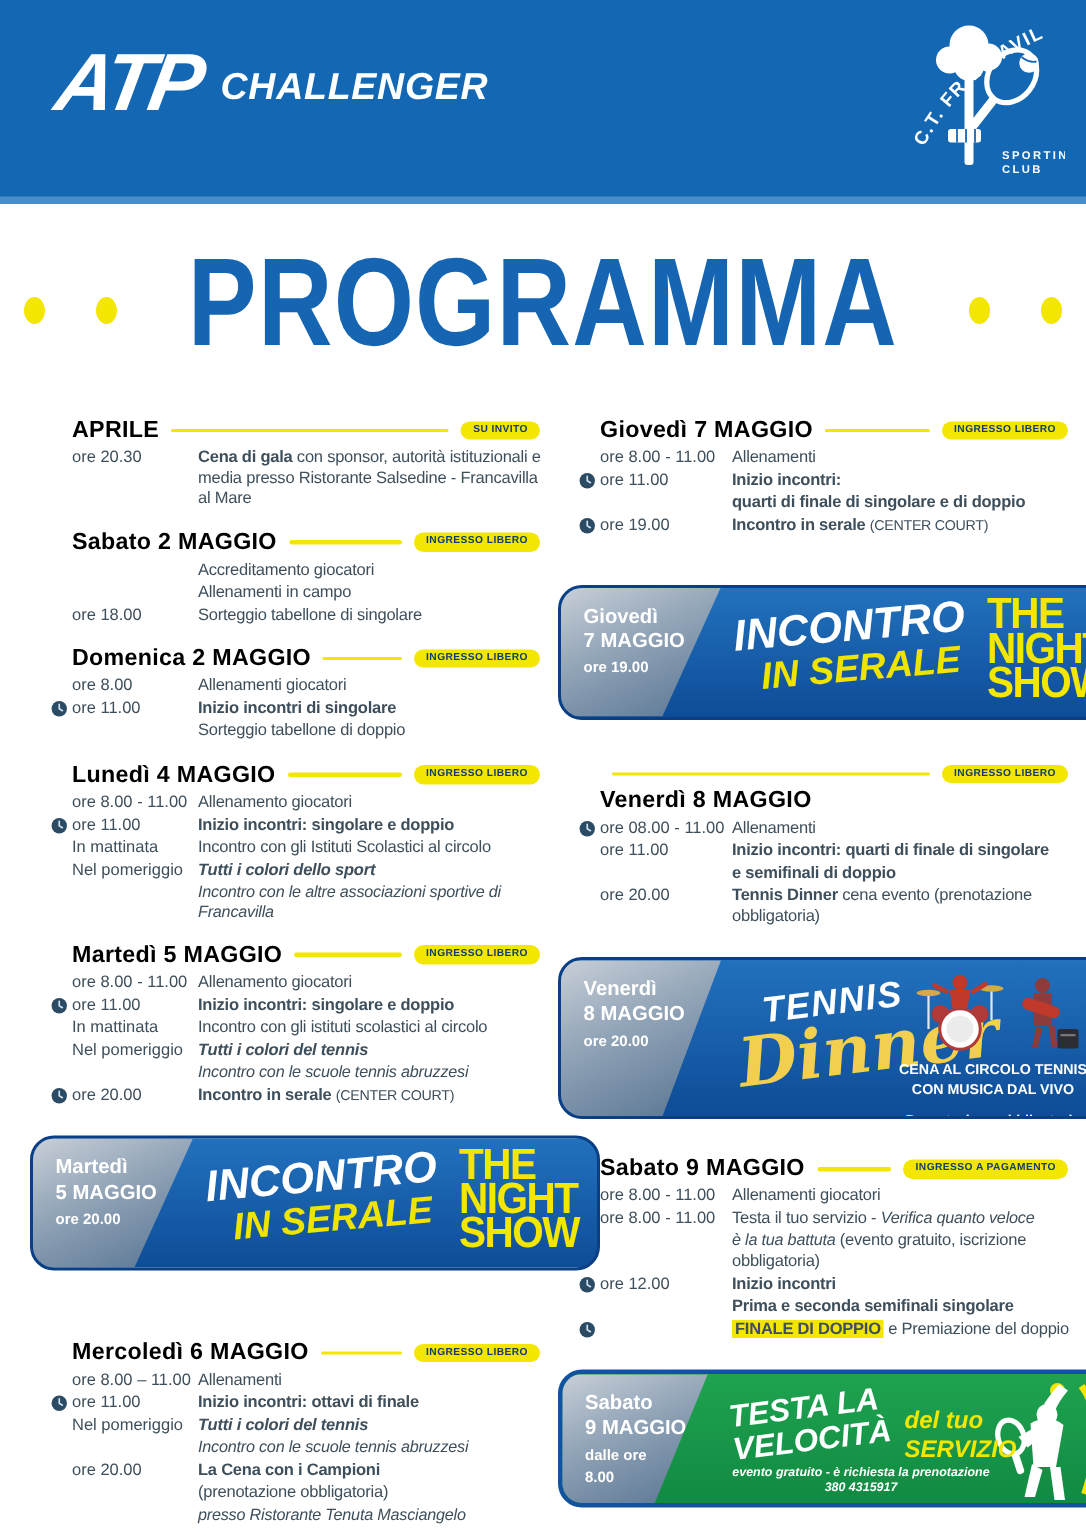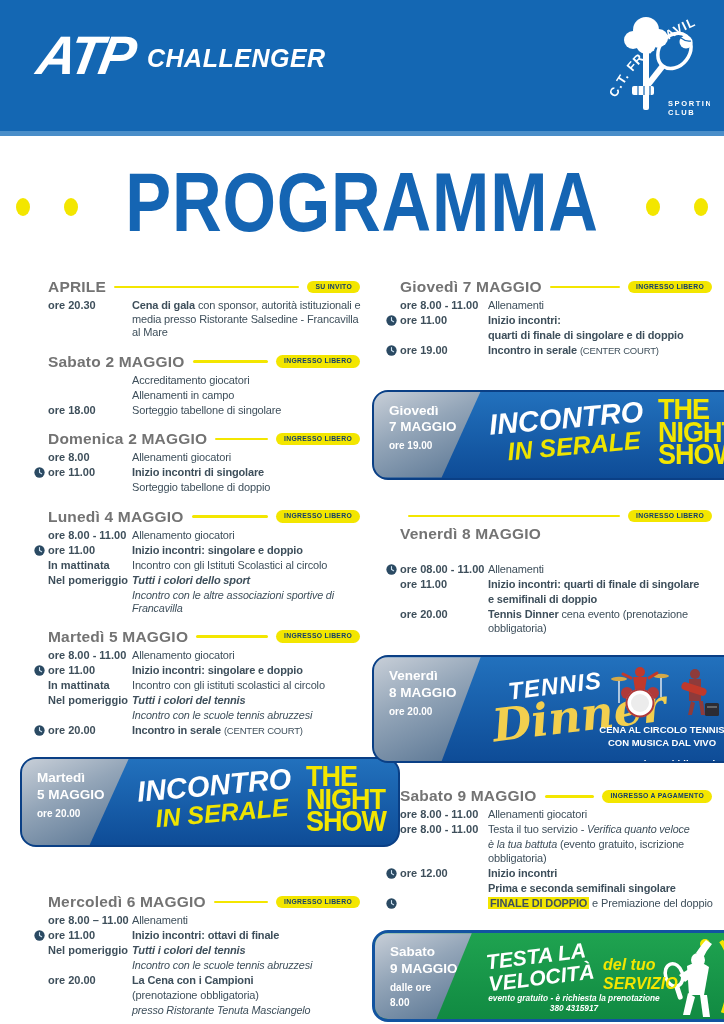--- a/index.html
+++ b/index.html
@@ -18,28 +18,28 @@
   .page-title{margin:0;text-align:center;color:#1565b3;font-size:86px;font-weight:700;
               line-height:96px;transform:scale(.80,.97);letter-spacing:1px;white-space:nowrap;}
   .dot{position:absolute;width:14px;height:18px;background:#f3e600;border-radius:50%;top:62px;}
   .dot.l1{left:16px}.dot.l2{left:64px}.dot.r1{right:64px}.dot.r2{right:16px}
   
   .main{display:flex;padding-left:36px;gap:28px;align-items:flex-start;margin-top:12px;}
   .col{width:324px;}
   
   .section{padding-left:12px;position:relative;}
   .sec-head{display:flex;align-items:center;margin-bottom:3px;}
-  .sec-title{font-size:15.5px;font-weight:bold;color:#737373;white-space:nowrap;letter-spacing:.2px;}
+  .sec-title{font-size:15.5px;font-weight:bold;color:#000000;white-space:nowrap;letter-spacing:.2px;}
   .sec-line{flex:1;height:2.5px;background:#f3e600;margin:0 8px;border-radius:2px;}
   .badge{background:#f3e600;color:#123d6b;font-weight:bold;font-size:6.8px;line-height:1;
          padding:3px 8px;border-radius:7px;letter-spacing:.3px;white-space:nowrap;}
   .sec-badgerow{display:flex;align-items:center;margin-bottom:3px;}
-  .sec-title.solo{margin-bottom:20px;}
+  .sec-title.solo{margin-bottom:3px;}
   .row{display:flex;align-items:flex-start;position:relative;margin-bottom:1.5px;}
-  .time{flex:0 0 84px;font-size:11px;color:#3e4f5b;line-height:13.5px;font-weight:bold;}
+  .time{flex:0 0 84px;font-size:11px;color:#3e4f5b;line-height:13.5px;}
   .col-right .time{flex:0 0 88px;}
   .desc{flex:1;font-size:11px;color:#3e4f5b;line-height:13.5px;letter-spacing:-.15px;margin-right:-8px;}
   .clock{position:absolute;left:-14px;top:1px;line-height:0;}
   .seg.b{font-weight:bold;}
   .seg.i{font-style:italic;font-size:10.8px;}
   .seg.bi{font-weight:bold;font-style:italic;text-align:center;}
   .seg.hl{font-weight:bold;background:#f3e600;padding:0 2px;}
   .seg.cc{font-size:9.5px;letter-spacing:-.2px;}
   
   .banner{position:relative;border-radius:16px;overflow:hidden;margin-left:-16px;width:380px;

